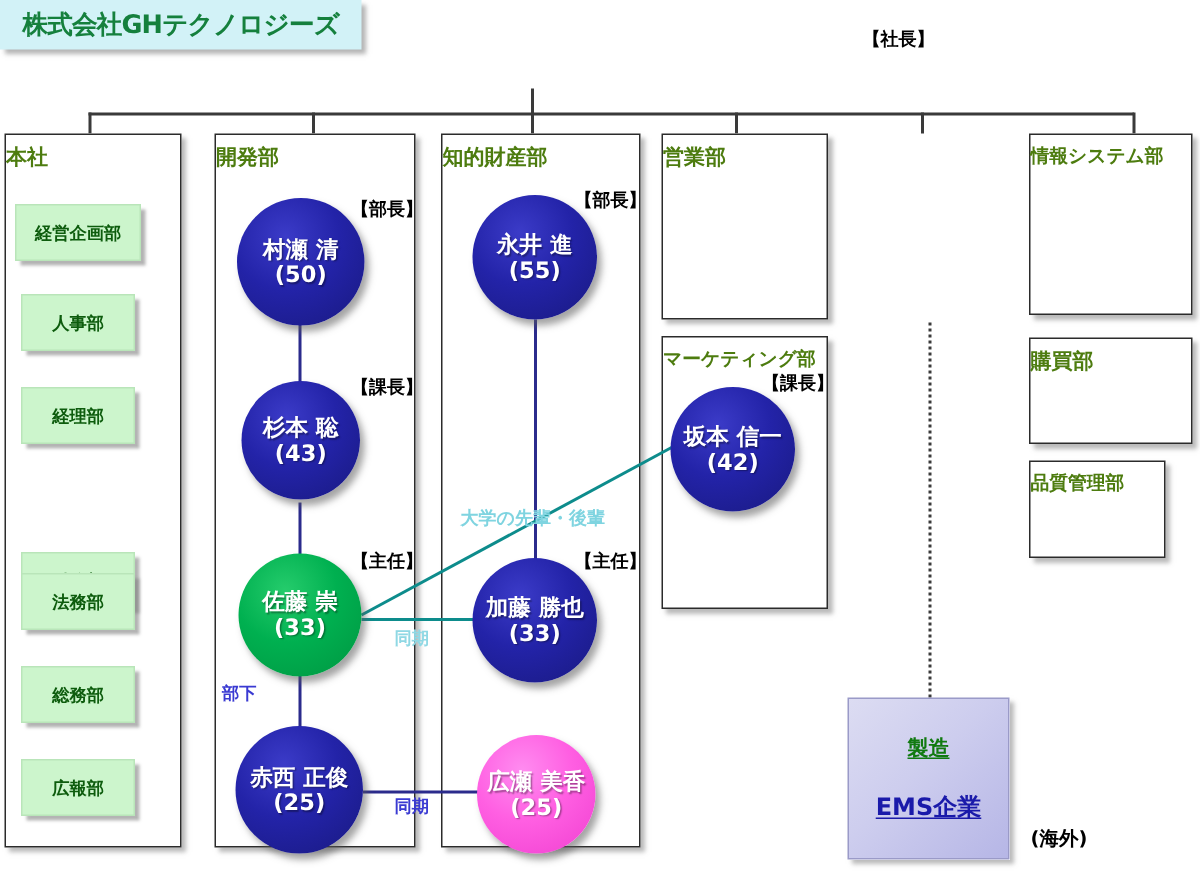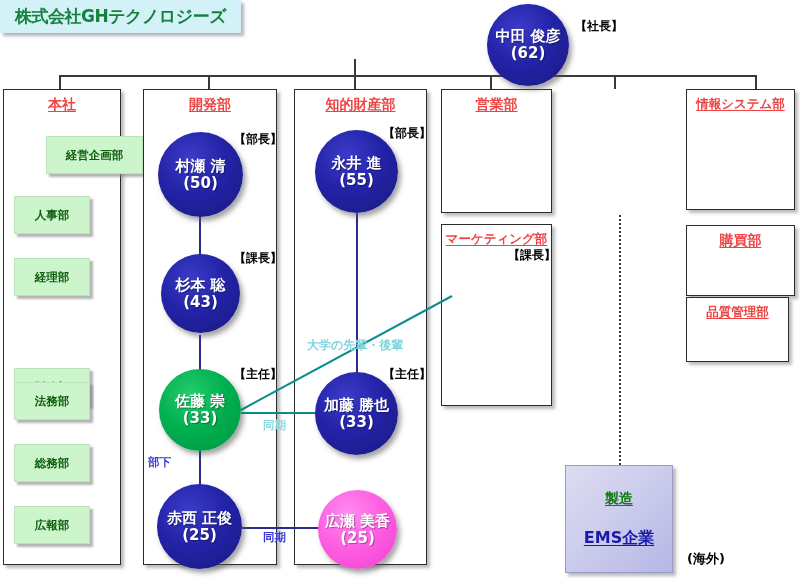--- a/index.html
+++ b/index.html
@@ -26,23 +26,21 @@
 
   
   .dept-box{
     background:#ffffff;
     border:1.5px solid #2b2b2b;
     box-shadow:3px 3px 3px rgba(140,140,140,.6);
     box-sizing:border-box;
   }
   .dept-title{
     position:absolute;left:0;right:0;top:6px;
-    text-align:center;
-    font-size:14px;font-weight:bold;color:#ef4444;
-    text-decoration:underline;
+    font-size:14px;font-weight:bold;color:#4d7c0f;
     text-underline-offset:2px;
     white-space:nowrap;
   }
   .dept-title.small{font-size:12.5px;}
 
   
   .chip{
     position:absolute;
     background:#ccf5cc;
     border:1px solid #b9e5b9;
@@ -128,41 +126,37 @@
 </style>
 </head>
 <body>
 
 <div id="chart">
 
   <div class="title-banner">
     <span>株式会社GHテクノロジーズ</span>
   </div>
 
-  <div class="person blue" style="left:487px;top:4px;width:82px;height:82px;">
-    <span class="pname">中田 俊彦</span>
-    <span class="page">(62)</span>
-  </div>
   <div class="role" style="left:575px;top:18px;">【社長】</div>
 
   <div class="tree v" style="left:354px;top:59px;height:17px;"></div>
 
   <div class="tree h" style="left:59px;top:75px;width:697px;"></div>
 
   <div class="tree v" style="left:59px;top:75px;height:14px;"></div>
   <div class="tree v" style="left:208px;top:75px;height:14px;"></div>
   <div class="tree v" style="left:354px;top:75px;height:14px;"></div>
   <div class="tree v" style="left:490px;top:75px;height:14px;"></div>
   <div class="tree v" style="left:614px;top:75px;height:14px;"></div>
   <div class="tree v" style="left:755px;top:75px;height:14px;"></div>
 
   <div class="dept-box abs" style="left:3px;top:89px;width:118px;height:476px;">
     <div class="dept-title">本社</div>
   </div>
-  <div class="chip" style="left:10px;top:136px;width:97px;height:38px;margin-left:36px;">
+  <div class="chip" style="left:10px;top:136px;width:84px;height:38px;">
     <span>経営企画部</span>
   </div>
   <div class="chip" style="left:14px;top:196px;width:76px;height:38px;">
     <span>人事部</span>
   </div>
   <div class="chip" style="left:14px;top:258px;width:76px;height:38px;">
     <span>経理部</span>
   </div>
   <div class="chip" style="left:14px;top:320px;width:76px;height:38px;margin-top:48px;">
     <span>財務部</span>
@@ -245,34 +239,38 @@
   <div class="rel-label tealdk" style="left:263px;top:418px;">同期</div>
   <div class="rel-label blue" style="left:263px;top:530px;">同期</div>
 
   <div class="dept-box abs" style="left:441px;top:89px;width:111px;height:124px;">
     <div class="dept-title">営業部</div>
   </div>
 
   <div class="dept-box abs" style="left:441px;top:224px;width:111px;height:182px;">
     <div class="dept-title small">マーケティング部</div>
   </div>
+  <div class="person blue" style="left:447px;top:258px;width:83px;height:83px;">
+    <span class="pname">坂本 信一</span>
+    <span class="page">(42)</span>
+  </div>
   <div class="role" style="left:508px;top:247px;">【課長】</div>
 
 
   <div class="dotted-v" style="left:619px;top:215px;height:250px;"></div>
 
   <div class="dept-box abs" style="left:686px;top:89px;width:109px;height:121px;">
     <div class="dept-title small">情報システム部</div>
   </div>
 
   <div class="dept-box abs" style="left:686px;top:225px;width:109px;height:71px;">
     <div class="dept-title">購買部</div>
   </div>
 
-  <div class="dept-box abs" style="left:686px;top:297px;width:103px;height:65px;">
+  <div class="dept-box abs" style="left:686px;top:307px;width:91px;height:65px;">
     <div class="dept-title small">品質管理部</div>
   </div>
 
   <div class="ems-box" style="left:565px;top:465px;width:108px;height:108px;">
     <div class="ems-top">製造</div>
     <div class="ems-name">EMS企業</div>
   </div>
   <div class="overseas" style="left:687px;top:550px;">(海外)</div>
 
 </div>

